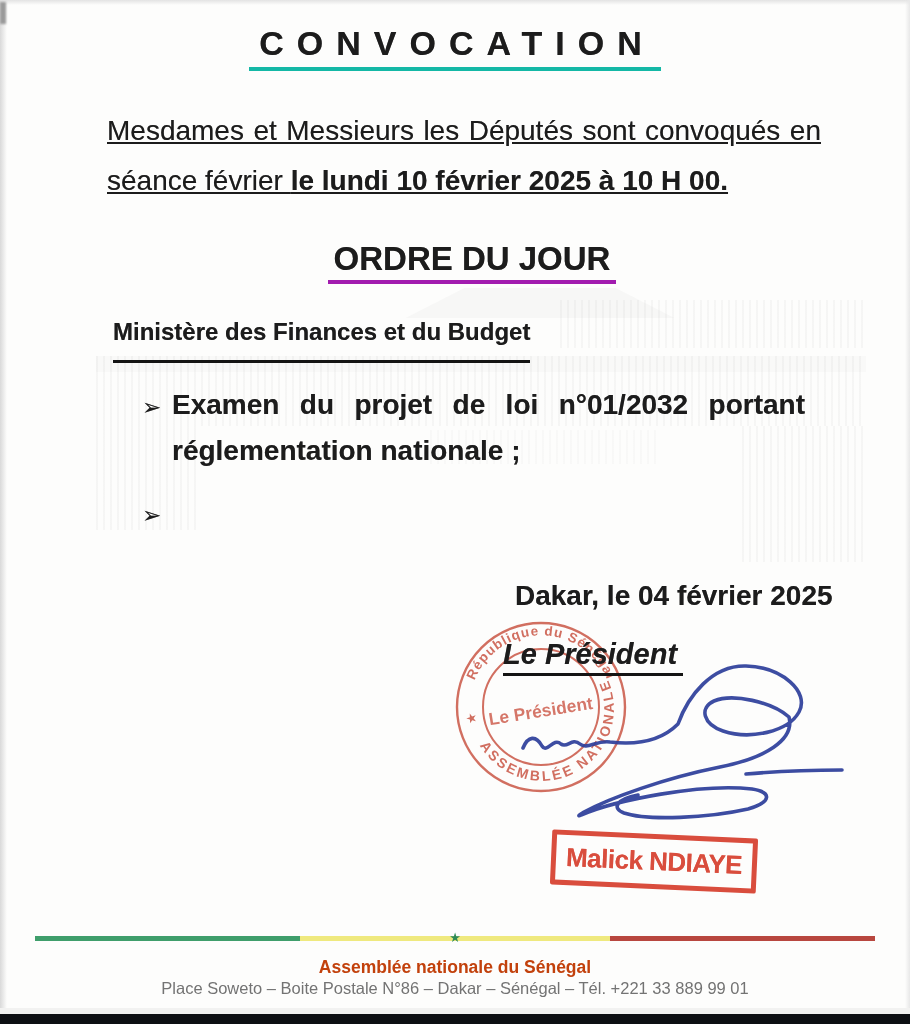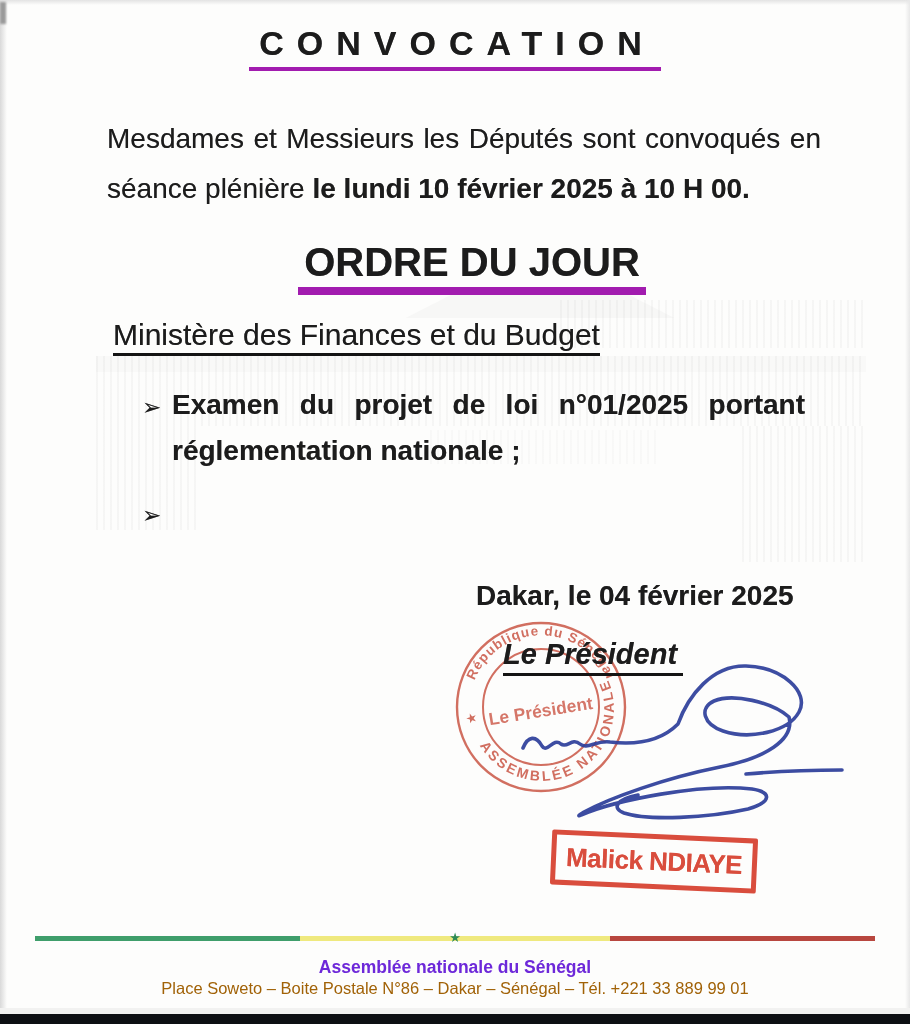--- a/index.html
+++ b/index.html
@@ -23,56 +23,56 @@
   .wm{position:absolute;z-index:0;opacity:.55;}
   .wm-stripes{background:repeating-linear-gradient(90deg,rgba(120,120,120,.10) 0 2px,rgba(255,255,255,0) 2px 7px);}
   .wm-band{background:rgba(160,160,160,.07);}
   .wm-roof{clip-path:polygon(18% 100%,32% 0,68% 0,82% 100%);background:rgba(150,150,150,.10);}
 
   
   .title-wrap{position:absolute;top:24px;left:0;width:100%;text-align:center;z-index:2;}
   .title{
     display:inline-block;
     font-size:34px;font-weight:bold;letter-spacing:13px;
-    border-bottom:4px solid #a21caf;padding:0 6px 4px 10px;
+    border-bottom:4px solid #14b8a6;padding:0 6px 4px 10px;
     text-shadow:0 0 .4px rgba(30,30,30,.65);
   }
 
   
-  .intro{position:absolute;top:114px;left:107px;width:714px;font-size:28px;line-height:50px;z-index:2;text-shadow:0 0 .4px rgba(30,30,30,.55);}
+  .intro{position:absolute;top:106px;left:107px;width:714px;font-size:28px;line-height:50px;z-index:2;text-shadow:0 0 .4px rgba(30,30,30,.55);text-decoration:underline;}
   .intro .l1{display:block;text-align:justify;text-align-last:justify;}
   .intro .l2{display:block;}
   .b{font-weight:bold;}
 
   
   .ordre-wrap{position:absolute;top:240px;left:0;width:100%;text-align:center;z-index:2;}
   .ordre{
     display:inline-block;position:relative;left:17px;
-    font-size:40px;font-weight:bold;
-    border-bottom:8px solid #a21caf;padding:0 6px 2px 6px;
+    font-size:33px;font-weight:bold;
+    border-bottom:4px solid #a21caf;padding:0 6px 2px 6px;
     text-shadow:0 0 .4px rgba(30,30,30,.65);
   }
 
   
   .ministere{position:absolute;top:318px;left:113px;z-index:2;}
   .ministere span{
-    display:inline-block;font-size:30px;font-weight:normal;
-    border-bottom:3.5px solid #141414;padding-bottom:1px;
+    display:inline-block;font-size:24px;font-weight:bold;
+    border-bottom:3.5px solid #141414;padding-bottom:14px;
     text-shadow:0 0 .4px rgba(30,30,30,.65);
   }
 
   
   .bullets{position:absolute;top:382px;left:142px;width:663px;z-index:2;}
   .bullet{position:relative;padding-left:30px;margin-bottom:16px;font-size:28px;font-weight:bold;line-height:46px;text-shadow:0 0 .4px rgba(30,30,30,.55);}
   .bullet .marker{position:absolute;left:0;top:2px;font-size:23px;font-weight:normal;font-family:"DejaVu Sans",sans-serif;}
   .bullet .l1{display:block;text-align:justify;text-align-last:justify;}
   .bullet .l2{display:block;}
 
   
-  .dakar{position:absolute;top:580px;left:476px;font-size:28px;font-weight:bold;z-index:2;text-shadow:0 0 .4px rgba(30,30,30,.6);}
+  .dakar{position:absolute;top:580px;left:515px;font-size:28px;font-weight:bold;z-index:2;text-shadow:0 0 .4px rgba(30,30,30,.6);}
   .president-typed{position:absolute;top:638px;left:503px;z-index:2;}
   .president-typed span{
     display:inline-block;font-size:29px;font-weight:bold;font-style:italic;
     border-bottom:3.5px solid #141414;padding-bottom:2px;padding-right:6px;
     text-shadow:0 0 .4px rgba(30,30,30,.6);
   }
 
   .stamp-svg{position:absolute;left:451px;top:617px;z-index:1;opacity:.82;}
   .sig-svg{position:absolute;left:420px;top:650px;z-index:4;}
 
@@ -88,57 +88,57 @@
 
   
   .flag{position:absolute;left:35px;top:936px;width:840px;height:5px;display:flex;z-index:2;}
   .flag .g{width:265px;height:100%;}
   .flag .y{width:310px;height:100%;position:relative;}
   .flag .r{flex:1;height:100%;}
   .flag-star{
     position:absolute;left:50%;top:-6px;transform:translateX(-50%);
     font-size:13px;line-height:16px;z-index:3;
   }
-  .footer-org{position:absolute;top:957px;left:0;width:100%;text-align:center;font-size:17.5px;font-weight:bold;color:#6d28d9;z-index:2;}
-  .footer-addr{position:absolute;top:979px;left:0;width:100%;text-align:center;font-size:16.5px;color:#a16207;z-index:2;}
+  .footer-org{position:absolute;top:957px;left:0;width:100%;text-align:center;font-size:17.5px;font-weight:bold;color:#c2410c;z-index:2;}
+  .footer-addr{position:absolute;top:979px;left:0;width:100%;text-align:center;font-size:16.5px;color:#737373;z-index:2;}
 </style>
 </head>
 <body>
 
 <div class="page">
 
   <div class="wm wm-roof" style="left:330px;top:288px;width:420px;height:30px;"></div>
   <div class="wm wm-stripes" style="left:560px;top:300px;width:305px;height:48px;"></div>
   <div class="wm wm-stripes" style="left:96px;top:356px;width:770px;height:70px;"></div>
   <div class="wm wm-band" style="left:96px;top:356px;width:770px;height:16px;"></div>
   <div class="wm wm-stripes" style="left:96px;top:426px;width:100px;height:104px;"></div>
   <div class="wm wm-stripes" style="left:742px;top:426px;width:124px;height:136px;"></div>
   <div class="wm wm-stripes" style="left:430px;top:430px;width:230px;height:34px;opacity:.35;"></div>
 
   <div class="title-wrap">
     <span class="title">CONVOCATION</span>
   </div>
 
   <div class="intro">
     <span class="l1">Mesdames et Messieurs les Députés sont convoqués en</span>
-    <span class="l2"><span>séance plénière </span><span class="b">le lundi 10 février 2025 à 10 H 00.</span></span>
+    <span class="l2"><span>séance février </span><span class="b">le lundi 10 février 2025 à 10 H 00.</span></span>
   </div>
 
   <div class="ordre-wrap">
     <span class="ordre">ORDRE DU JOUR</span>
   </div>
 
   <div class="ministere">
     <span>Ministère des Finances et du Budget</span>
   </div>
 
   <div class="bullets">
     <div class="bullet">
       <span class="marker">➢</span>
-      <span class="l1">Examen du projet de loi n°01/2025 portant</span>
+      <span class="l1">Examen du projet de loi n°01/2032 portant</span>
       <span class="l2">réglementation nationale ;</span>
     </div>
     <div class="bullet">
       <span class="marker">➢</span>
     </div>
   </div>
 
   <div class="dakar">Dakar, le 04 février 2025</div>
 
   <div class="president-typed">

